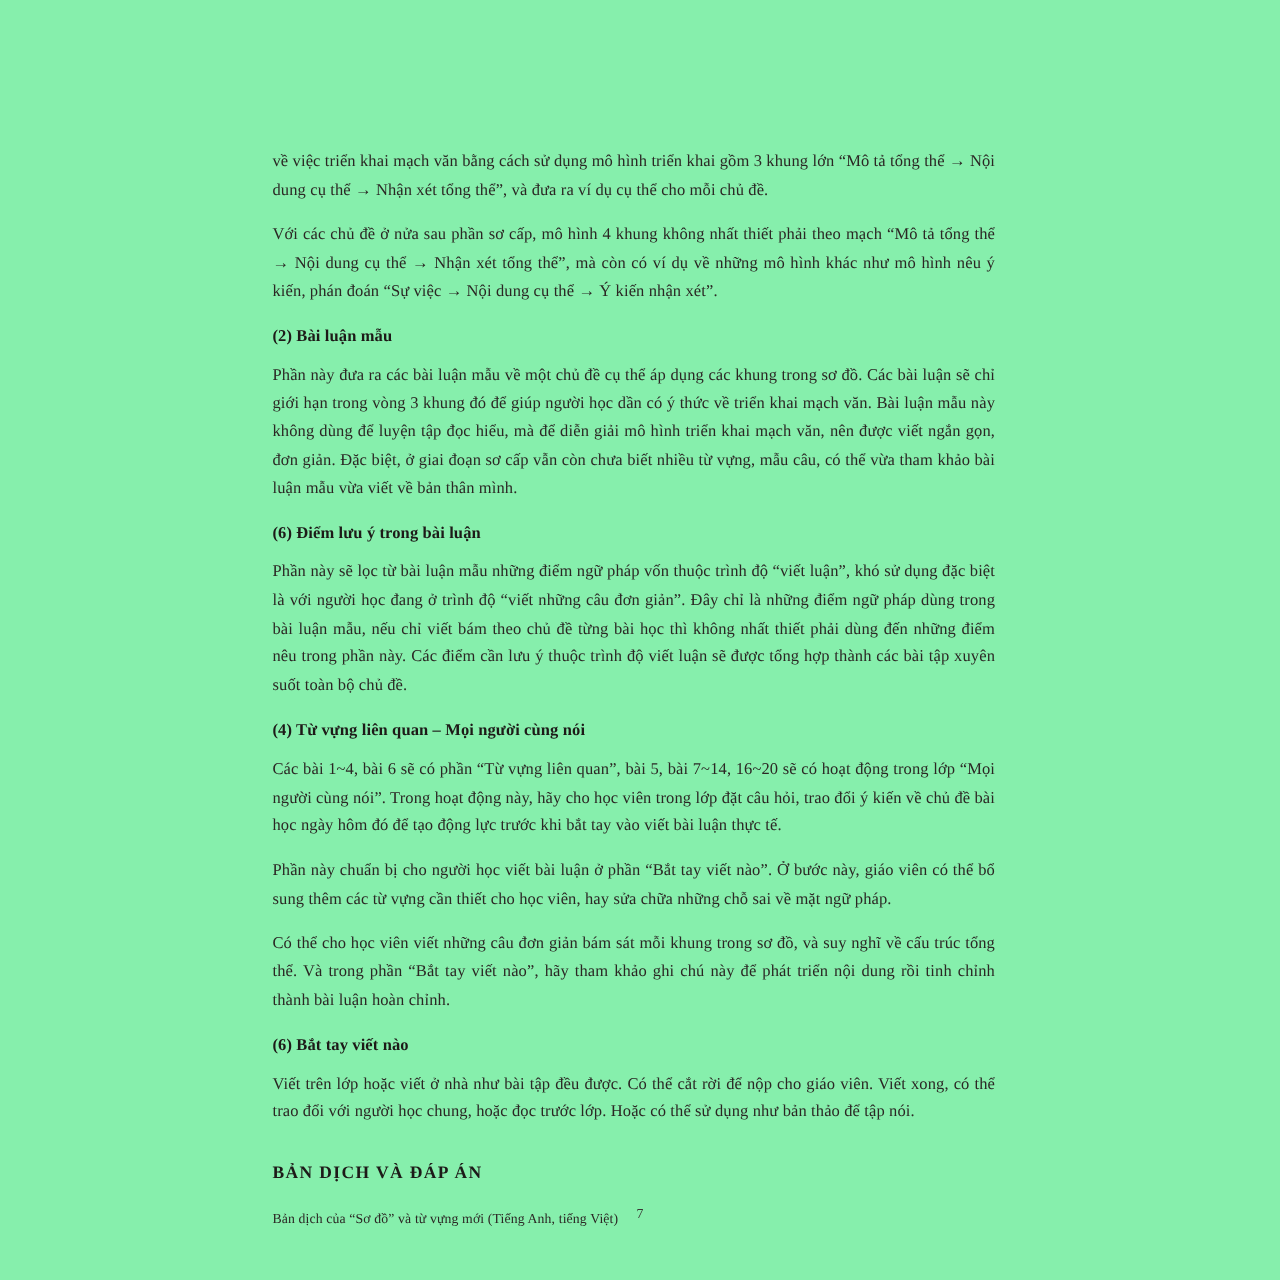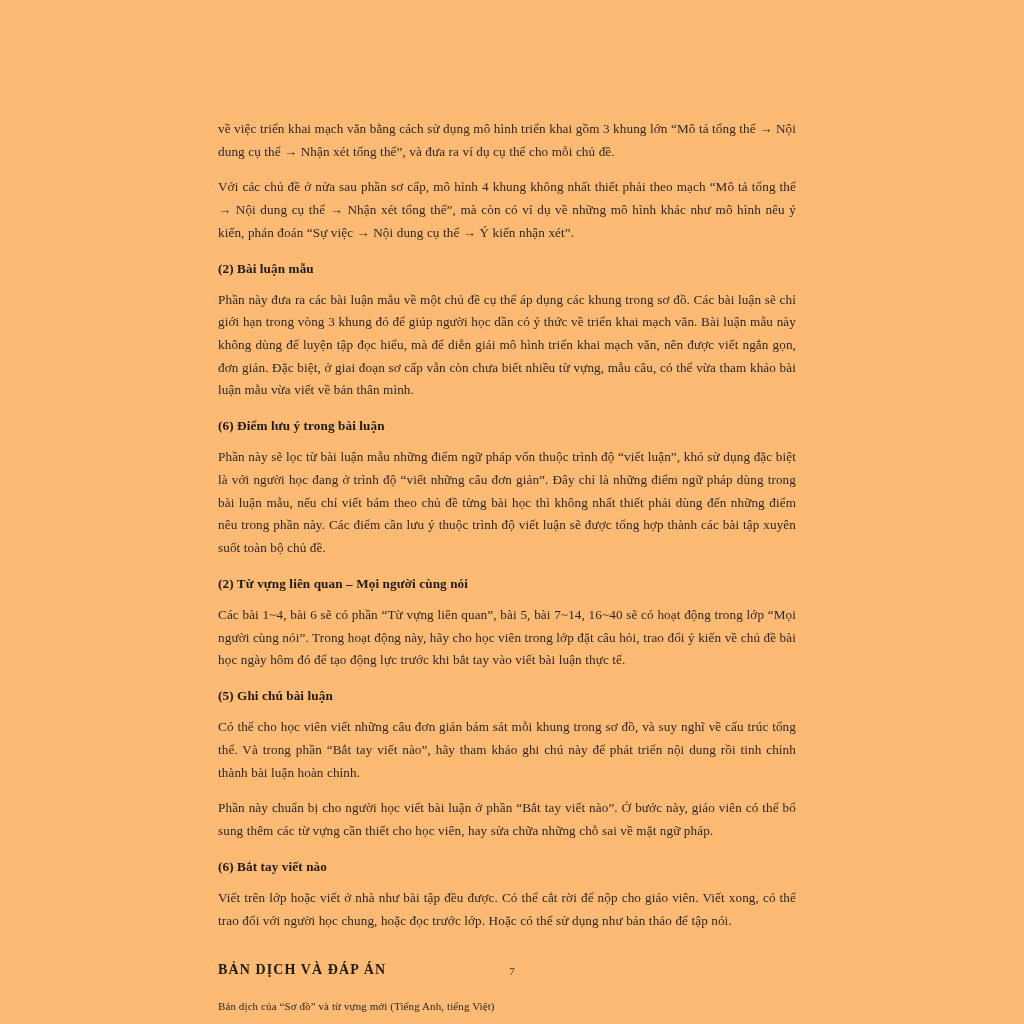--- a/index.html
+++ b/index.html
@@ -14,21 +14,21 @@
     color: #231f20;
     position: relative;
     overflow: hidden;
   }
   .page {
     position: absolute;
     left: 0;
     top: 0;
     width: 1024px;
     height: 1024px;
-    background: #fdba74;
+    background: #86efac;
   }
   .content {
     position: absolute;
     left: 218px;
     top: 118px;
     width: 578px;
   }
   p.body-text {
     margin: 0 0 13px 0;
     font-size: 13.2px;
@@ -79,26 +79,25 @@
 
     <p class="body-text">về việc triển khai mạch văn bằng cách sử dụng mô hình triển khai gồm 3 khung lớn “Mô tả tổng thể → Nội dung cụ thể → Nhận xét tổng thể”, và đưa ra ví dụ cụ thể cho mỗi chủ đề.</p>
     <p class="body-text">Với các chủ đề ở nửa sau phần sơ cấp, mô hình 4 khung không nhất thiết phải theo mạch “Mô tả tổng thể → Nội dung cụ thể → Nhận xét tổng thể”, mà còn có ví dụ về những mô hình khác như mô hình nêu ý kiến, phán đoán “Sự việc → Nội dung cụ thể → Ý kiến nhận xét”.</p>
 
     <h3 class="section-head">(2) Bài luận mẫu</h3>
     <p class="body-text">Phần này đưa ra các bài luận mẫu về một chủ đề cụ thể áp dụng các khung trong sơ đồ. Các bài luận sẽ chỉ giới hạn trong vòng 3 khung đó để giúp người học dần có ý thức về triển khai mạch văn. Bài luận mẫu này không dùng để luyện tập đọc hiểu, mà để diễn giải mô hình triển khai mạch văn, nên được viết ngắn gọn, đơn giản. Đặc biệt, ở giai đoạn sơ cấp vẫn còn chưa biết nhiều từ vựng, mẫu câu, có thể vừa tham khảo bài luận mẫu vừa viết về bản thân mình.</p>
 
     <h3 class="section-head">(6) Điểm lưu ý trong bài luận</h3>
     <p class="body-text">Phần này sẽ lọc từ bài luận mẫu những điểm ngữ pháp vốn thuộc trình độ “viết luận”, khó sử dụng đặc biệt là với người học đang ở trình độ “viết những câu đơn giản”. Đây chỉ là những điểm ngữ pháp dùng trong bài luận mẫu, nếu chỉ viết bám theo chủ đề từng bài học thì không nhất thiết phải dùng đến những điểm nêu trong phần này. Các điểm cần lưu ý thuộc trình độ viết luận sẽ được tổng hợp thành các bài tập xuyên suốt toàn bộ chủ đề.</p>
 
-    <h3 class="section-head">(2) Từ vựng liên quan – Mọi người cùng nói</h3>
-    <p class="body-text">Các bài 1~4, bài 6 sẽ có phần “Từ vựng liên quan”, bài 5, bài 7~14, 16~40 sẽ có hoạt động trong lớp “Mọi người cùng nói”. Trong hoạt động này, hãy cho học viên trong lớp đặt câu hỏi, trao đổi ý kiến về chủ đề bài học ngày hôm đó để tạo động lực trước khi bắt tay vào viết bài luận thực tế.</p>
+    <h3 class="section-head">(4) Từ vựng liên quan – Mọi người cùng nói</h3>
+    <p class="body-text">Các bài 1~4, bài 6 sẽ có phần “Từ vựng liên quan”, bài 5, bài 7~14, 16~20 sẽ có hoạt động trong lớp “Mọi người cùng nói”. Trong hoạt động này, hãy cho học viên trong lớp đặt câu hỏi, trao đổi ý kiến về chủ đề bài học ngày hôm đó để tạo động lực trước khi bắt tay vào viết bài luận thực tế.</p>
 
-    <h3 class="section-head">(5) Ghi chú bài luận</h3>
+    <p class="body-text">Phần này chuẩn bị cho người học viết bài luận ở phần “Bắt tay viết nào”. Ở bước này, giáo viên có thể bổ sung thêm các từ vựng cần thiết cho học viên, hay sửa chữa những chỗ sai về mặt ngữ pháp.</p>
     <p class="body-text">Có thể cho học viên viết những câu đơn giản bám sát mỗi khung trong sơ đồ, và suy nghĩ về cấu trúc tổng thể. Và trong phần “Bắt tay viết nào”, hãy tham khảo ghi chú này để phát triển nội dung rồi tinh chỉnh thành bài luận hoàn chỉnh.</p>
-    <p class="body-text">Phần này chuẩn bị cho người học viết bài luận ở phần “Bắt tay viết nào”. Ở bước này, giáo viên có thể bổ sung thêm các từ vựng cần thiết cho học viên, hay sửa chữa những chỗ sai về mặt ngữ pháp.</p>
 
     <h3 class="section-head">(6) Bắt tay viết nào</h3>
     <p class="body-text">Viết trên lớp hoặc viết ở nhà như bài tập đều được. Có thể cắt rời để nộp cho giáo viên. Viết xong, có thể trao đổi với người học chung, hoặc đọc trước lớp. Hoặc có thể sử dụng như bản thảo để tập nói.</p>
 
     <h2 class="major-head">BẢN DỊCH VÀ ĐÁP ÁN</h2>
     <p class="list-line">Bản dịch của “Sơ đồ” và từ vựng mới (Tiếng Anh, tiếng Việt)</p>
 
   </div>
 
   <div class="page-number">7</div>

